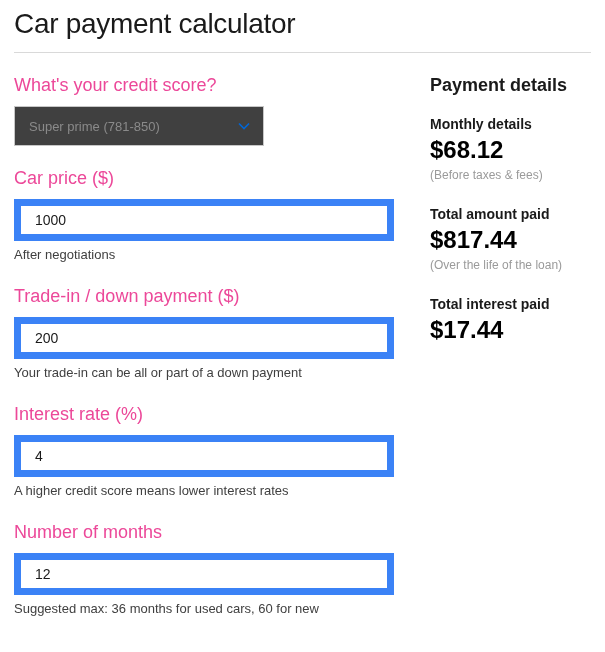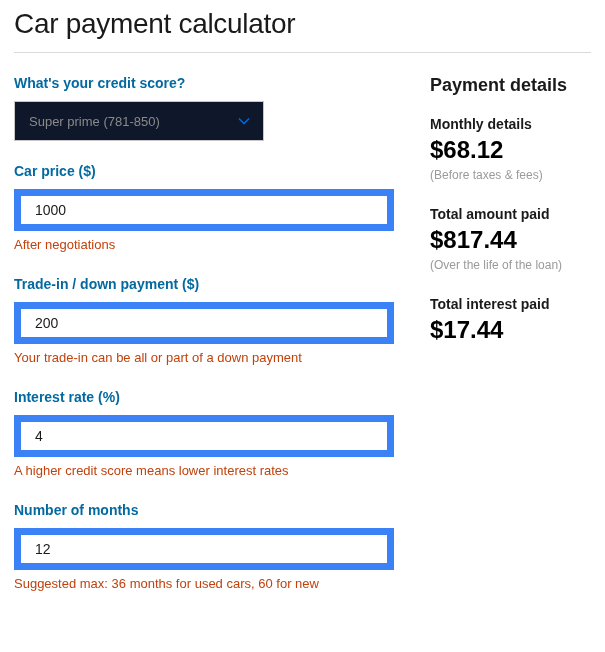--- a/index.html
+++ b/index.html
@@ -29,37 +29,37 @@
       display: flex;
       gap: 36px;
     }
     .form-col {
       flex: 0 0 380px;
     }
     .summary-col {
       flex: 1;
     }
     .field-label {
-      font-size: 14px;
-      font-weight: 700;
-      color: #0369a1;
+      font-size: 18px;
+      font-weight: 400;
+      color: #ec4899;
       margin-bottom: 10px;
       display: block;
     }
     .select-wrap {
       position: relative;
       width: 250px;
       margin-bottom: 22px;
     }
     .select {
       width: 100%;
       height: 40px;
       padding: 0 36px 0 14px;
       border: 1px solid #c7c7c7;
-      background: #0f172a;
+      background: #404040;
       font-size: 13px;
       color: #8a8a8a;
       display: flex;
       align-items: center;
       cursor: pointer;
     }
     .chevron {
       position: absolute;
       right: 14px;
       top: 50%;
@@ -83,21 +83,21 @@
       height: 42px;
       padding: 6px 14px;
       border: 7px solid #3b82f6;
       background: #fff;
       font-size: 14px;
       color: #1a1a1a;
       font-family: inherit;
     }
     .helper-text {
       font-size: 13px;
-      color: #c2410c;
+      color: #404040;
       margin-top: 6px;
       line-height: 1.3;
     }
     .summary-title {
       font-size: 18px;
       font-weight: 700;
       margin-bottom: 20px;
       color: #1a1a1a;
     }
     .summary-block {

